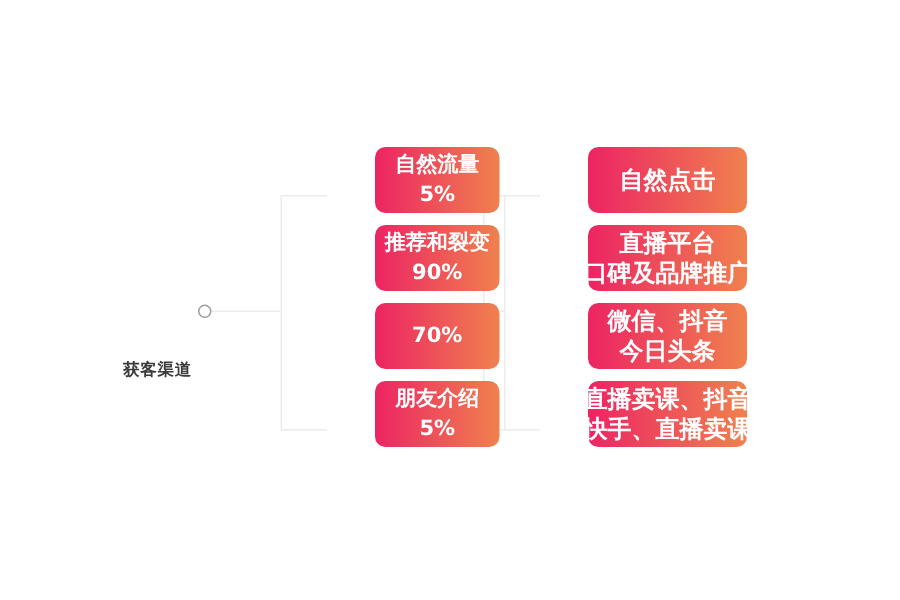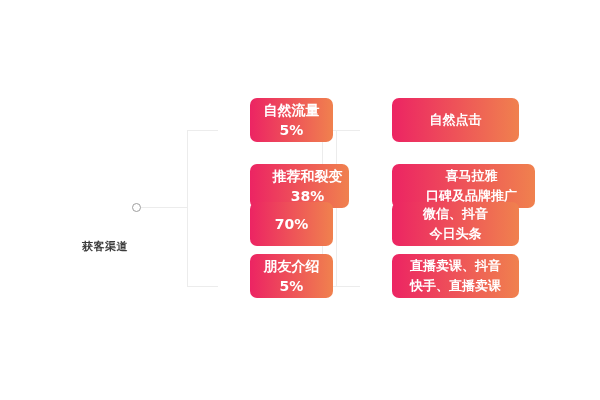--- a/index.html
+++ b/index.html
@@ -66,23 +66,23 @@
     align-items: center;
     justify-content: center;
     text-align: center;
     font-size: 14px;
     font-weight: 600;
     line-height: 20px;
     white-space: nowrap;
     margin-left: 32px;
   }
   .col-left  { left: 218px; width: 83px; }
-  .col-right { left: 360px; width: 127px; font-size: 13px; }
+  .col-right { left: 360px; width: 106px; font-size: 16px; }
   .row0 { top: 98px; }
-  .row1 { top: 164px; padding-left: 16px; }
+  .row1 { top: 150px; }
   .row2 { top: 202px; }
   .row3 { top: 254px; }
 </style>
 </head>
 <body>
 
 <div class="canvas">
 
   <div class="line l-root"></div>
   <div class="line l-spineA"></div>
@@ -96,35 +96,35 @@
 
   <div class="root-label">获客渠道</div>
   <div class="root-circle"></div>
 
   <div class="node col-left row0">
     <span>自然流量</span>
     <span>5%</span>
   </div>
   <div class="node col-left row1">
     <span>推荐和裂变</span>
-    <span>38%</span>
+    <span>90%</span>
   </div>
   <div class="node col-left row2">
     <span>70%</span>
   </div>
   <div class="node col-left row3">
     <span>朋友介绍</span>
     <span>5%</span>
   </div>
 
   <div class="node col-right row0">
     <span>自然点击</span>
   </div>
   <div class="node col-right row1">
-    <span>喜马拉雅</span>
+    <span>直播平台</span>
     <span>口碑及品牌推广</span>
   </div>
   <div class="node col-right row2">
     <span>微信、抖音</span>
     <span>今日头条</span>
   </div>
   <div class="node col-right row3">
     <span>直播卖课、抖音</span>
     <span>快手、直播卖课</span>
   </div>

